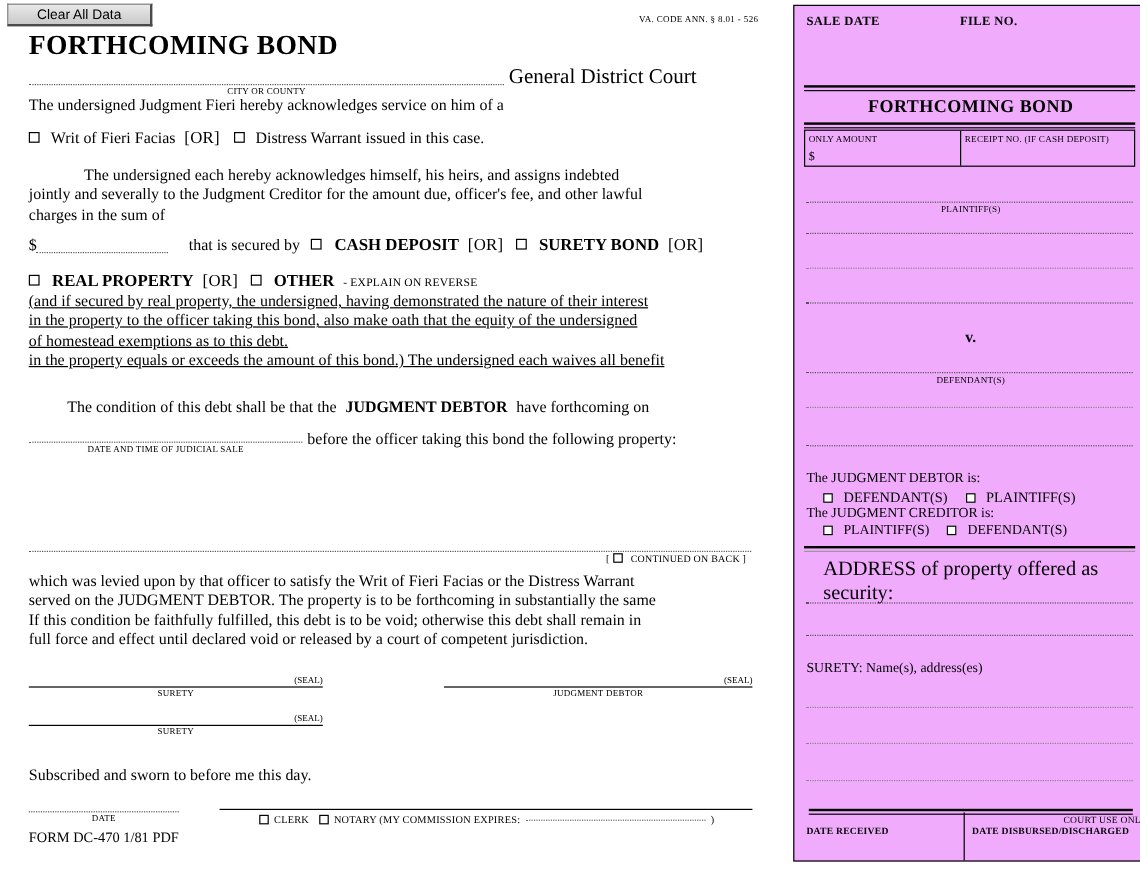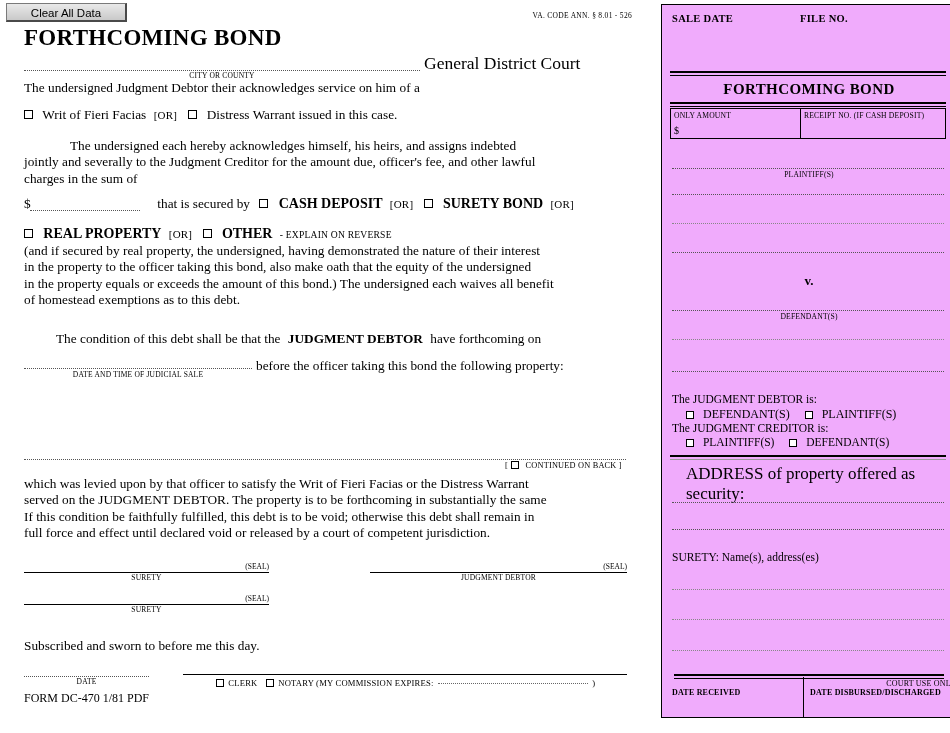--- a/index.html
+++ b/index.html
@@ -91,37 +91,37 @@
     font-size: 17.5px;
   }
   #city-rule { left: 24px; top: 70px; width: 396px; }
   #city-cap  { left: 24px; top: 71px; width: 396px; }
 
   .body-text { font-size: 13.3px; line-height: 16.5px; }
 
   #ack-line { left: 24px; top: 80px; }
 
   #writ-row { left: 24px; top: 107px; font-size: 13.3px; }
-  .or-small { font-size: 11px; letter-spacing: .2px; }
+  .or-small { font-size: 14px; letter-spacing: .2px; }
 
   #para-indebted {
     left: 24px; top: 138px; width: 590px;
     font-size: 13.3px; line-height: 16.4px;
   }
   #para-indebted .indent { padding-left: 46px; }
 
   #sum-row { left: 24px; top: 196px; font-size: 13.3px; }
   #sum-rule {
     left: 30px; top: 210px; width: 110px;
   }
   #secured-row2 { left: 24px; top: 226px; font-size: 13.3px; }
 
   #para-realprop {
     left: 24px; top: 243px; width: 592px;
-    font-size: 13.3px; line-height: 16.4px;
+    font-size: 13.3px; line-height: 16.4px; text-decoration: underline;
   }
 
   #condition-line { left: 56px; top: 331px; font-size: 13.3px; }
 
   #date-sale-rule { left: 24px; top: 368px; width: 228px; }
   #date-sale-cap  { left: 24px; top: 370px; width: 228px; }
   #before-officer { left: 256px; top: 358px; font-size: 13.3px; }
 
   #prop-rule { left: 24px; top: 459px; width: 602px; }
   #continued-row { left: 505px; top: 461px; font-size: 8.3px; letter-spacing: .2px; }
@@ -224,21 +224,21 @@
 
 <div class="abs serif" id="va-code">VA. CODE ANN. § 8.01 - 526</div>
 
 <div class="abs serif" id="form-title">FORTHCOMING BOND</div>
 
 <div class="abs serif" id="gdc-label">General District Court</div>
 
 <div class="abs dotline" id="city-rule"></div>
 <div class="abs caption" id="city-cap">CITY OR COUNTY</div>
 
-<div class="abs serif body-text" id="ack-line">The undersigned Judgment Debtor their acknowledges service on him of a</div>
+<div class="abs serif body-text" id="ack-line">The undersigned Judgment Fieri hereby acknowledges service on him of a</div>
 
 <div class="abs serif nowrap" id="writ-row">
   <span class="cb"></span>
   <span style="margin-left:6px">Writ of Fieri Facias</span>
   <span class="or-small" style="margin-left:4px">[OR]</span>
   <span class="cb" style="margin-left:8px"></span>
   <span style="margin-left:6px">Distress Warrant issued in this case.</span>
 </div>
 
 <div class="abs serif" id="para-indebted">
@@ -265,22 +265,22 @@
   <span class="bold" style="margin-left:7px;font-size:14px">REAL PROPERTY</span>
   <span class="or-small" style="margin-left:4px">[OR]</span>
   <span class="cb" style="margin-left:7px"></span>
   <span class="bold" style="margin-left:7px;font-size:14px">OTHER</span>
   <span style="margin-left:4px;font-size:9.6px;letter-spacing:.2px">- EXPLAIN ON REVERSE</span>
 </div>
 
 <div class="abs serif" id="para-realprop">
   <div>(and if secured by real property, the undersigned, having demonstrated the nature of their interest</div>
   <div>in the property to the officer taking this bond, also make oath that the equity of the undersigned</div>
+  <div>of homestead exemptions as to this debt.</div>
   <div>in the property equals or exceeds the amount of this bond.) The undersigned each waives all benefit</div>
-  <div>of homestead exemptions as to this debt.</div>
 </div>
 
 <div class="abs serif nowrap" id="condition-line">
   <span>The condition of this debt shall be that the</span>
   <span class="bold" style="margin-left:4px">JUDGMENT DEBTOR</span>
   <span style="margin-left:4px">have forthcoming on</span>
 </div>
 
 <div class="abs dotline" id="date-sale-rule"></div>
 <div class="abs caption" id="date-sale-cap">DATE AND TIME OF JUDICIAL SALE</div>

